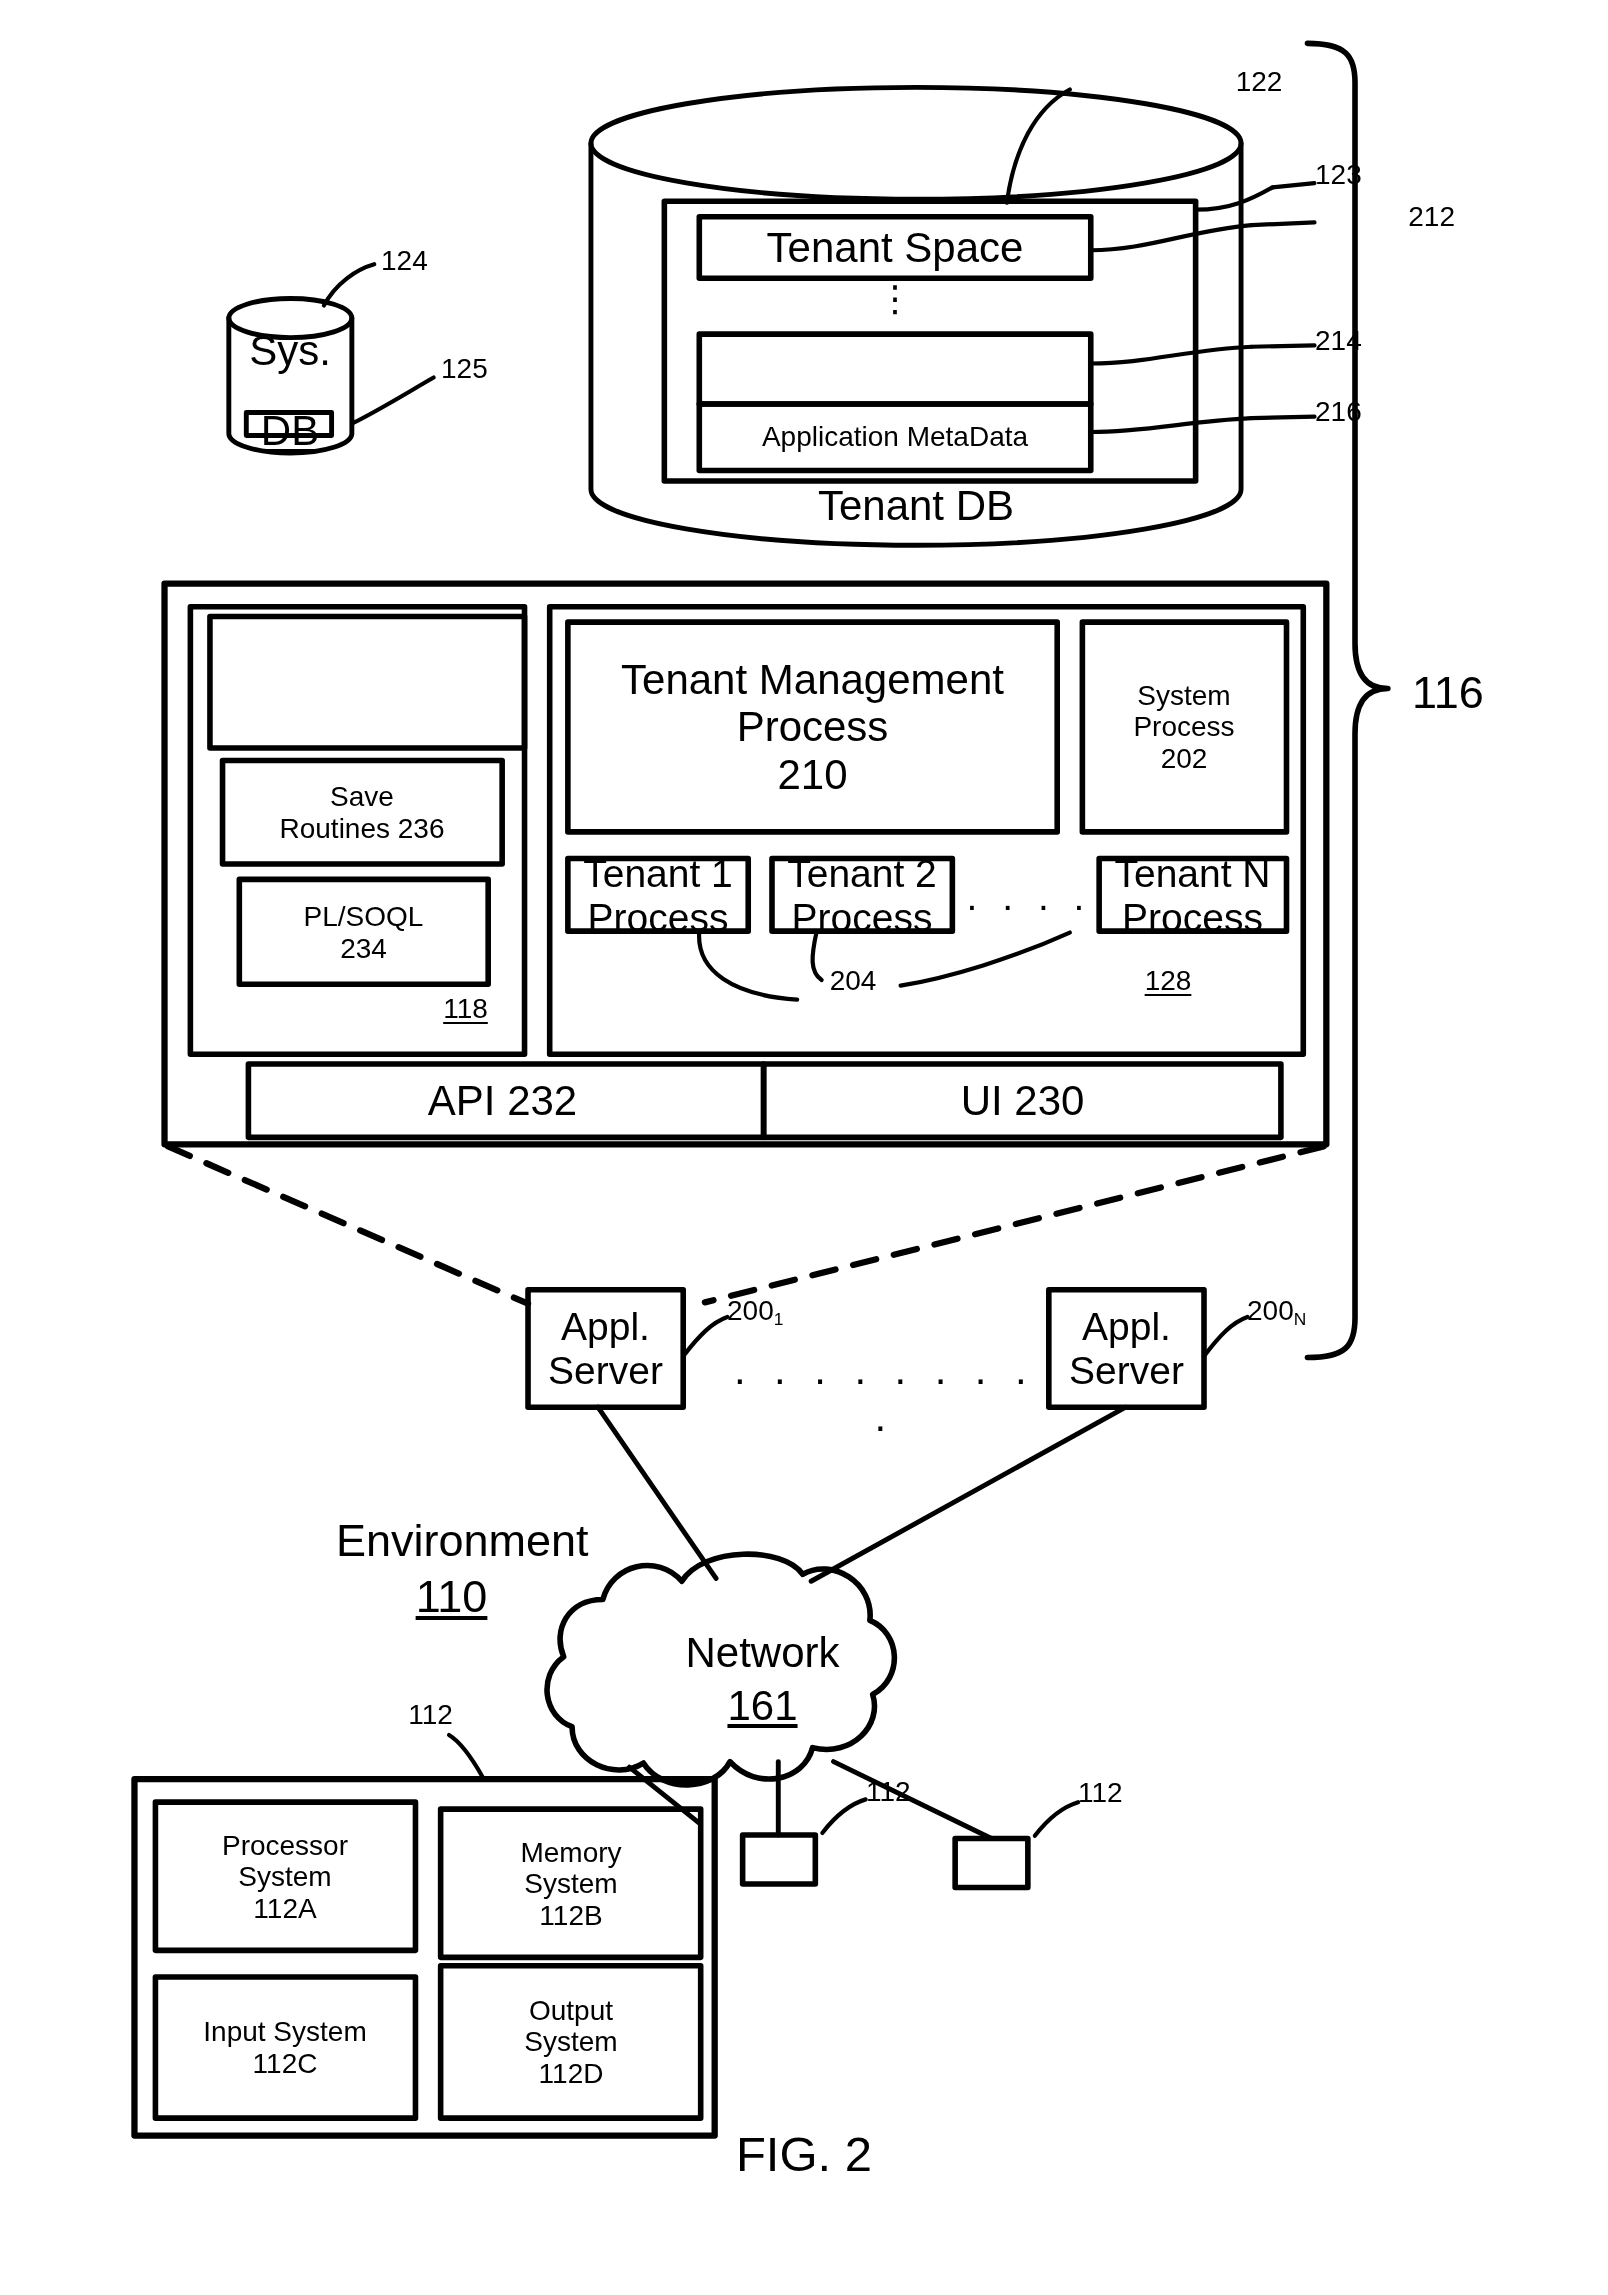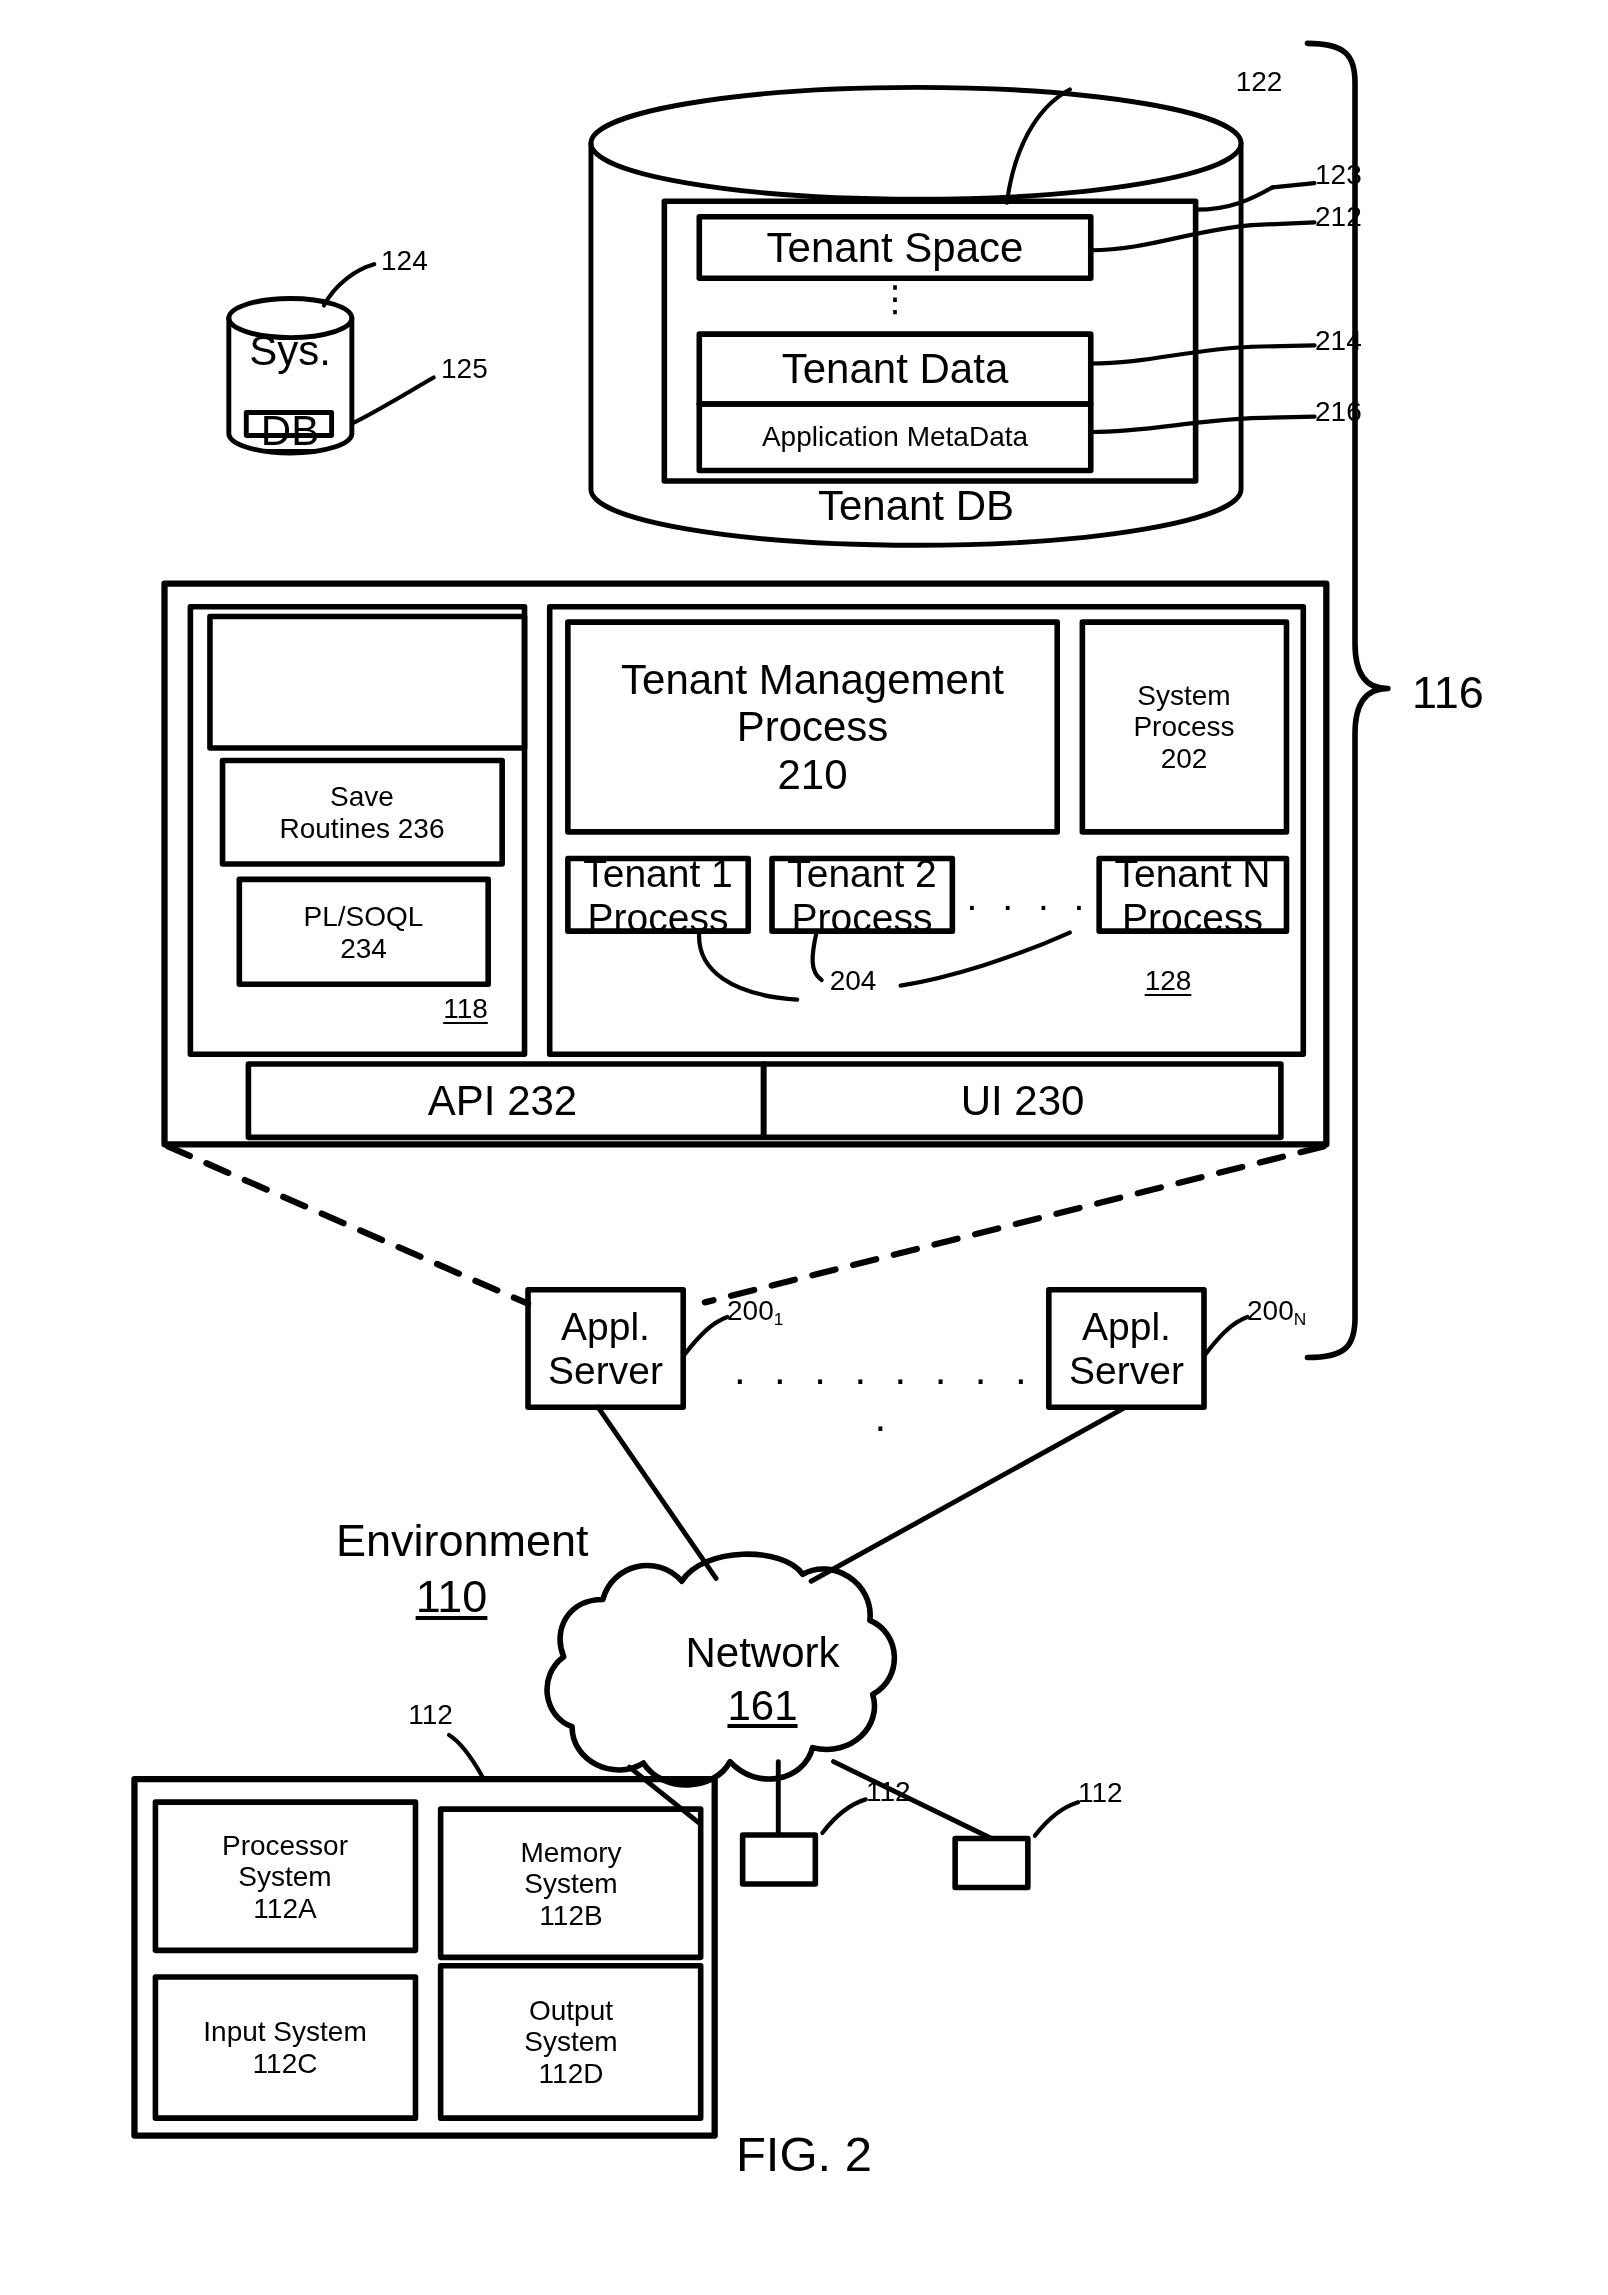--- a/index.html
+++ b/index.html
@@ -135,27 +135,26 @@
       <rect x="1062" y="2625" width="104" height="70" stroke-width="8"></rect>
       <rect x="1366" y="2630" width="104" height="70" stroke-width="8"></rect>
       <path d="M1176,2622 C1196,2596 1218,2580 1238,2574" stroke-width="6"></path>
       <path d="M1480,2626 C1500,2600 1522,2584 1542,2578" stroke-width="6"></path>
 
     </g>
   </svg>
 
   <div class="lbl f58" style="left:1189px;top:66px;width:140px;">122</div>
   <div class="lbl f58" style="left:1315px;top:159px;width:140px;text-align:left;">123</div>
-  <div class="lbl f58" style="left:1315px;top:201px;width:140px;text-align:left;">212</div>
+  <div class="lbl f58" style="left:1315px;top:201px;width:140px;text-align:right;">212</div>
   <div class="lbl f58" style="left:1315px;top:325px;width:140px;text-align:left;">214</div>
   <div class="lbl f58" style="left:1315px;top:396px;width:140px;text-align:left;">216</div>
 
   <div class="lbl f60 ctr" style="left:699px;top:217px;width:392px;height:62px;">Tenant Space</div>
   <div class="lbl f52" style="left:867px;top:285px;width:56px;line-height:0.8;letter-spacing:0;">⋮</div>
-  <div class="lbl f60 ctr" style="left:699px;top:334px;width:392px;height:70px;">Tenant Data</div>
   <div class="lbl f58 ctr" style="left:699px;top:404px;width:392px;height:66px;">Application MetaData</div>
   <div class="lbl f60" style="left:741px;top:482px;width:350px;">Tenant DB</div>
 
   <div class="lbl f60" style="left:234px;top:327px;width:112px;">Sys.</div>
   <div class="lbl f60 u" style="left:234px;top:371px;width:112px;margin-top:36px;">DB</div>
   <div class="lbl f58" style="left:381px;top:245px;width:112px;text-align:left;">124</div>
   <div class="lbl f58" style="left:441px;top:353px;width:112px;text-align:left;">125</div>
 
   <div class="lbl f64" style="left:1412px;top:668px;width:126px;text-align:left;">116</div>
 

